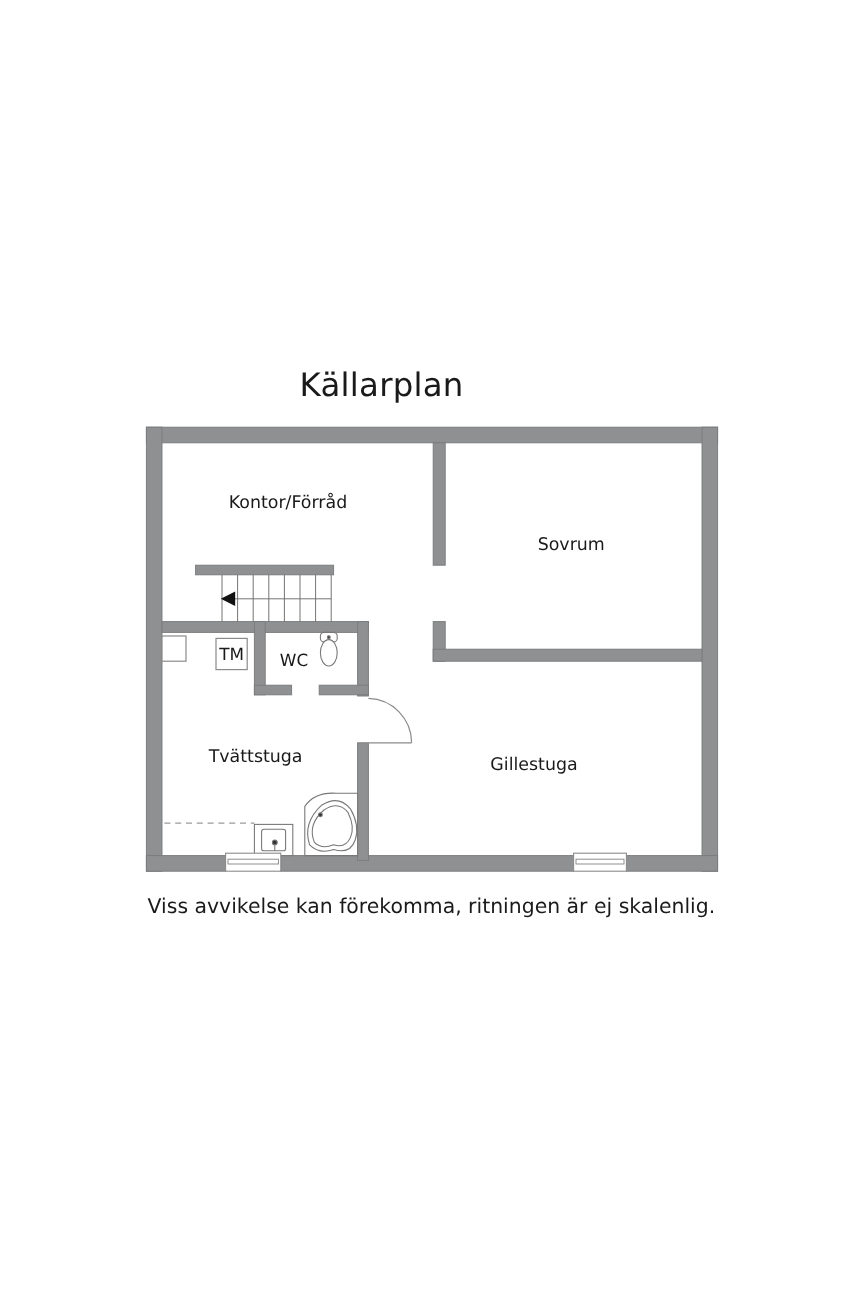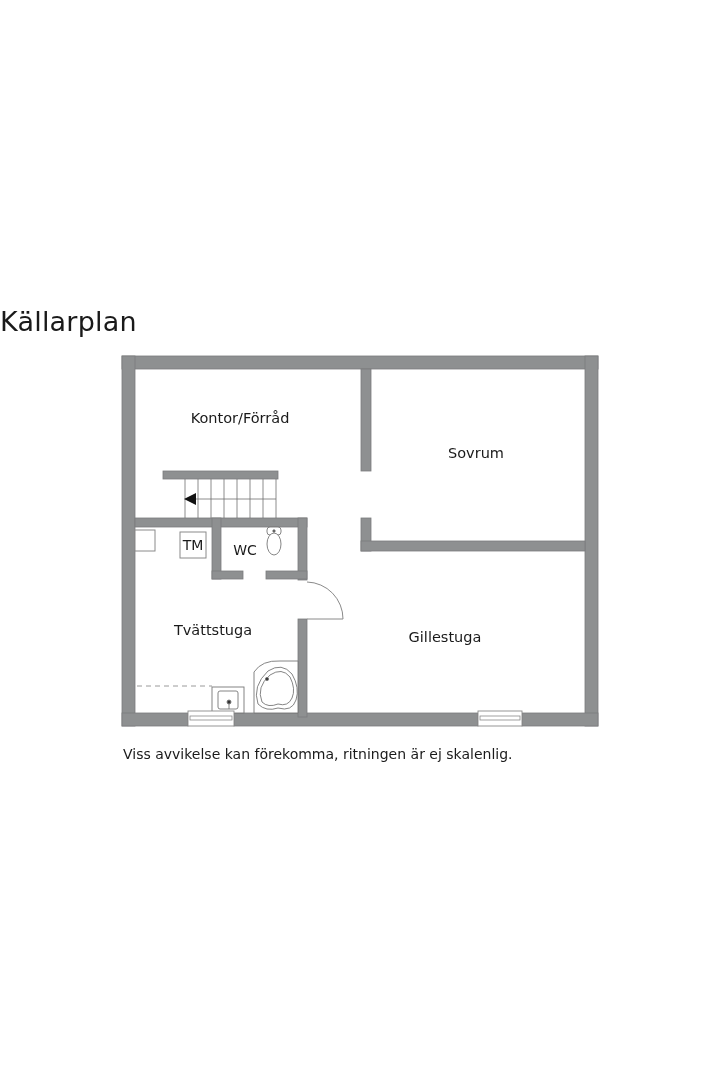--- a/index.html
+++ b/index.html
@@ -1,23 +1,23 @@
 <!DOCTYPE html>
 <html><head>
 <meta charset="utf-8">
 <style>
   html, body { margin: 0; padding: 0; background: #ffffff; }
   body { width: 720px; height: 1080px; position: relative; overflow: hidden;
          font-family: "DejaVu Sans", "Liberation Sans", sans-serif; color: #1a1a1a; }
-  .title { position: absolute; left: 0; width: 636px; top: 306px; 
+  .title { position: absolute; left: 0; width: 636px; top: 306px; text-align: center;
            font-size: 27px; font-weight: normal; letter-spacing: 0.2px; }
   .plan { position: absolute; left: 0; top: 0; }
   .room-label { font-family: "DejaVu Sans", "Liberation Sans", sans-serif; font-size: 14.5px; fill: #1a1a1a; }
   .fix-label { font-family: "DejaVu Sans", "Liberation Sans", sans-serif; font-size: 14px; fill: #1a1a1a; }
-  .disclaimer { position: absolute; left: 123px; top: 746px; font-size: 14px; }
+  .disclaimer { position: absolute; left: 123px; top: 746px; font-size: 17px; }
 </style>
 </head>
 <body>
 
 <div class="title">Källarplan</div>
 
 <svg class="plan" width="720" height="1080" viewBox="0 0 720 1080">
   <g fill="#8e9091" stroke="#7a7c7d" stroke-width="0.8">
 
     <rect x="122" y="356" width="476" height="13"></rect>

